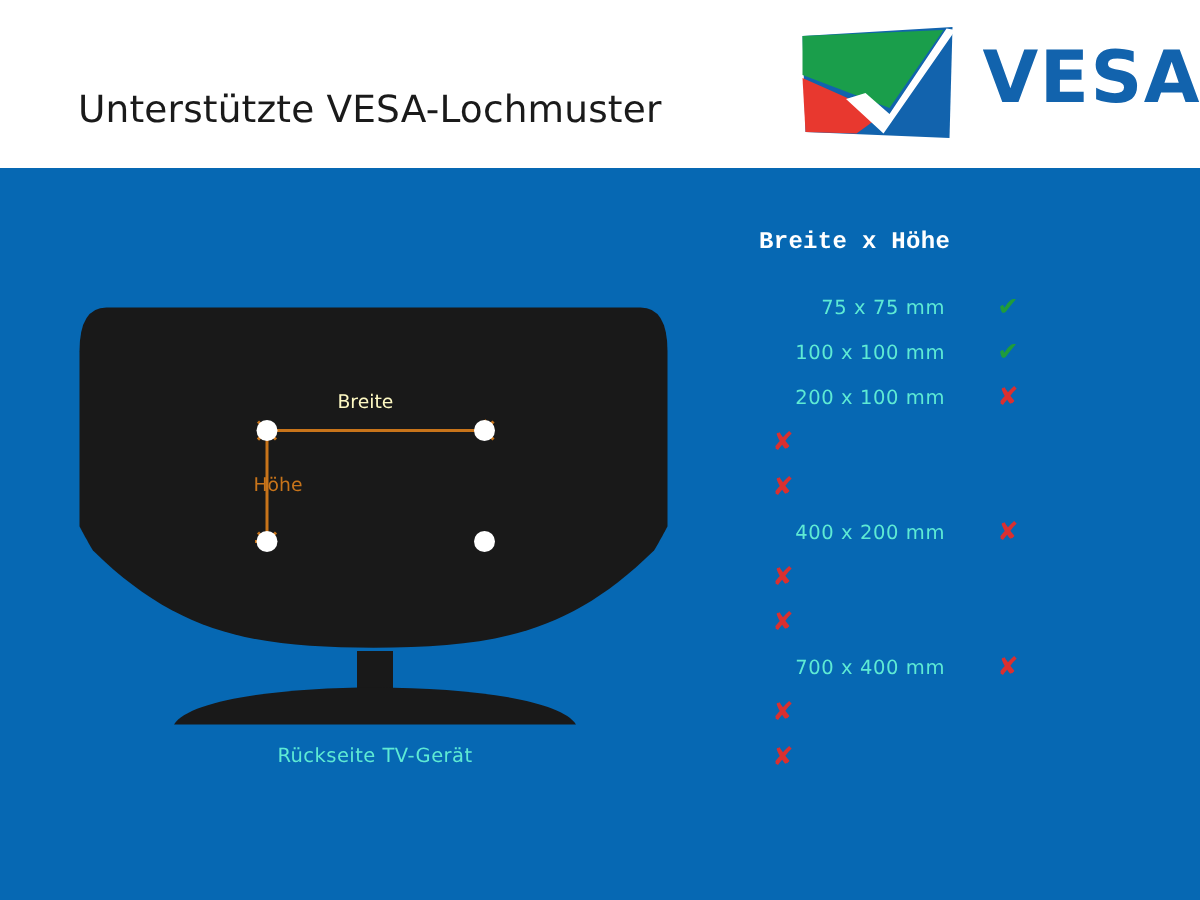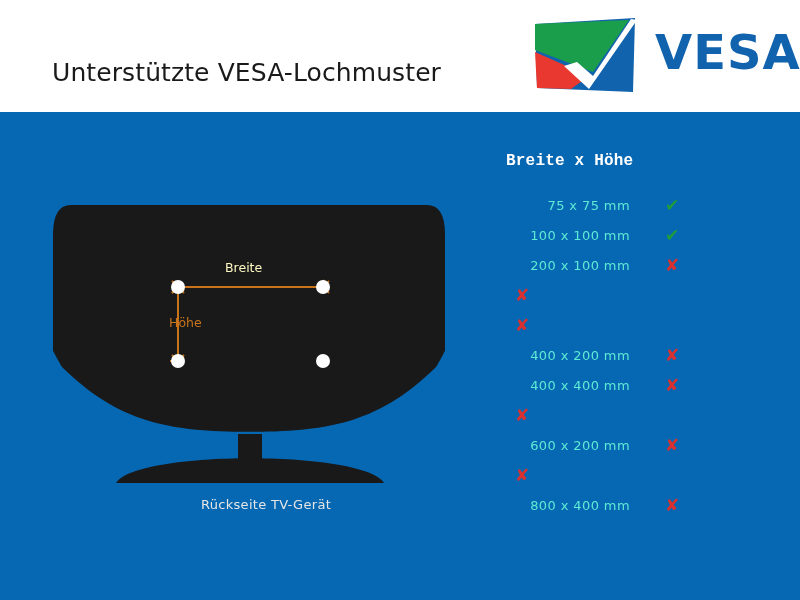--- a/index.html
+++ b/index.html
@@ -74,25 +74,25 @@
   
   #tv-illustration {
     position: absolute;
     left: 40px;
     top: 80px;
     width: 420px;
     height: 330px;
   }
   #tv-caption {
     position: absolute;
-    left: 56px;
+    left: 40px;
     top: 385px;
     width: 420px;
     text-align: center;
-    color: #e5e5e5;
+    color: #5eead4;
     font-size: 13px;
     font-family: "DejaVu Sans", sans-serif;
     letter-spacing: 0.3px;
   }
 
   
   #spec-table {
     position: absolute;
     left: 480px;
     top: 40px;
@@ -219,33 +219,31 @@
         <span class="spec-mark mark-no">✘</span>
       </div>
       <div class="spec-row">
         <span class="spec-mark mark-no">✘</span>
       </div>
       <div class="spec-row">
         <span class="spec-label">400 x 200 mm</span>
         <span class="spec-mark mark-no">✘</span>
       </div>
       <div class="spec-row">
-        <span class="spec-label">400 x 400 mm</span>
-        <span class="spec-mark mark-no">✘</span>
-      </div>
-      <div class="spec-row">
-        <span class="spec-mark mark-no">✘</span>
-      </div>
-      <div class="spec-row">
-        <span class="spec-label">600 x 200 mm</span>
-        <span class="spec-mark mark-no">✘</span>
-      </div>
-      <div class="spec-row">
-        <span class="spec-mark mark-no">✘</span>
-      </div>
-      <div class="spec-row">
-        <span class="spec-label">800 x 400 mm</span>
+        <span class="spec-mark mark-no">✘</span>
+      </div>
+      <div class="spec-row">
+        <span class="spec-mark mark-no">✘</span>
+      </div>
+      <div class="spec-row">
+        <span class="spec-label">700 x 400 mm</span>
+        <span class="spec-mark mark-no">✘</span>
+      </div>
+      <div class="spec-row">
+        <span class="spec-mark mark-no">✘</span>
+      </div>
+      <div class="spec-row">
         <span class="spec-mark mark-no">✘</span>
       </div>
     </div>
 
   </div>
 </div>
 
 </body></html>

